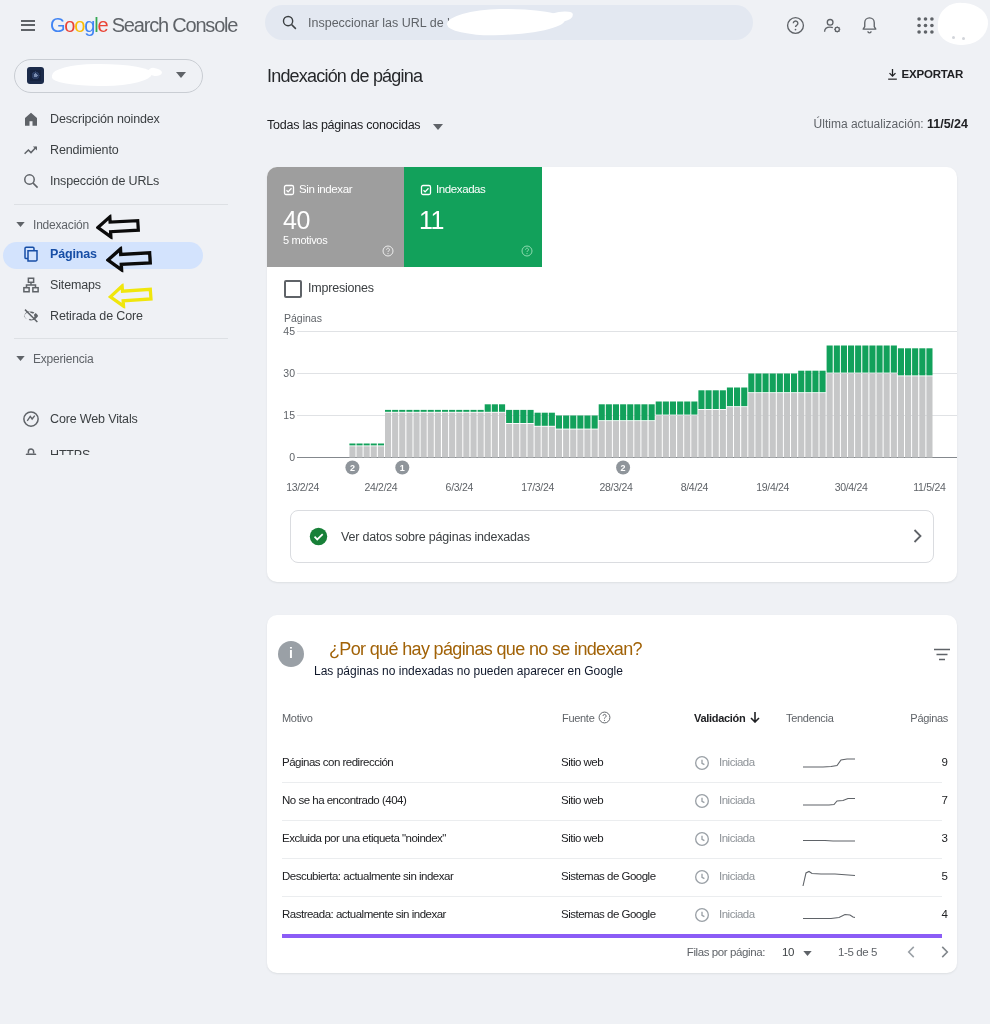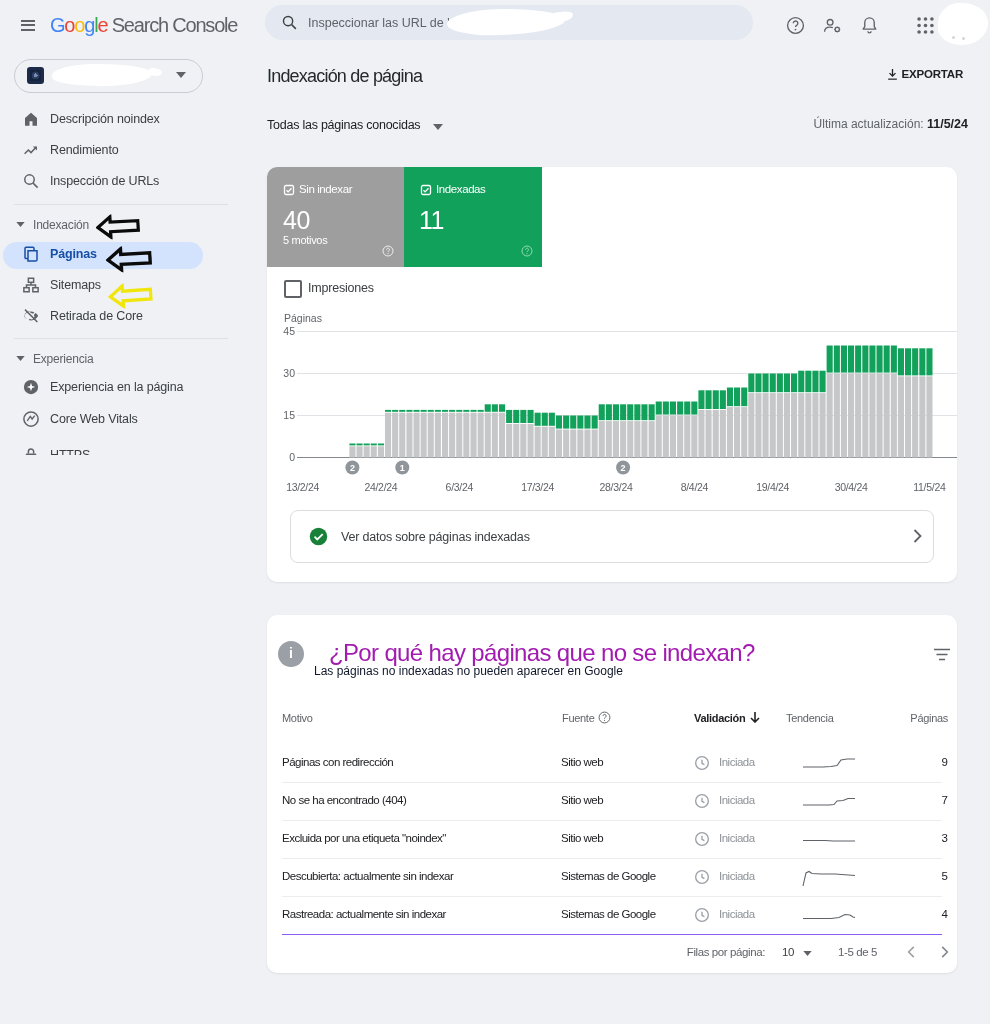--- a/index.html
+++ b/index.html
@@ -133,27 +133,20 @@
         <path d="M12 6c-5 0-8.5 4-9.5 6 .6 1.2 2 3 4.1 4.3l-2-2A3.9 3.9 0 0 1 12 8.1c1 0 2 .4 2.7 1l1.8-1.8C15.2 6.4 13.7 6 12 6zm9.5 6c-.5-1-1.6-2.6-3.3-3.9l-2.3 2.3a3.9 3.9 0 0 1-5.4 5.4l-1.6 1.6c1 .4 2 .6 3.1.6 5 0 8.5-4 9.5-6z" fill="#5f6368"></path>
         <path d="M4 3.5L20.5 20" stroke="#5f6368" stroke-width="2"></path>
       </svg>
       <div class="txt">Retirada de Core</div>
     </div>
 <div class="abs" style="left:14px;top:338px;width:214px;height:1px;background:#dde0e4"></div>
 <svg class="abs" style="left:16px;top:356px" width="9" height="5" viewBox="0 0 10 6">
       <path d="M0 0l5 6 5-6z" fill="#5f6368"></path>
     </svg>
 <div class="abs" style="left:33px;top:352px;font-size:12px;letter-spacing:-0.2px;color:#5f6368">Experiencia</div>
-<div class="sideitem" style="top:376px">
-      <svg width="18" height="18" viewBox="0 0 24 24">
-        <circle cx="12" cy="12" r="9.5" fill="#5f6368"></circle>
-        <path d="M12 6.2l1.4 4.4 4.4 1.4-4.4 1.4-1.4 4.4-1.4-4.4-4.4-1.4 4.4-1.4z" fill="#fff"></path>
-      </svg>
-      <div class="txt">Experiencia en la página</div>
-    </div>
 <div class="sideitem" style="top:408px">
       <svg width="18" height="18" viewBox="0 0 24 24">
         <circle cx="12" cy="12" r="9.5" fill="none" stroke="#5f6368" stroke-width="2"></circle>
         <path d="M7 14.5l4-6 2.5 3.5 3.5-4.5" fill="none" stroke="#5f6368" stroke-width="1.8"></path>
       </svg>
       <div class="txt">Core Web Vitals</div>
     </div>
 <div class="sideitem" style="top:444px">
       <svg width="18" height="18" viewBox="0 0 24 24">
         <rect x="5" y="10" width="14" height="10" rx="1.5" fill="#5f6368"></rect>
@@ -405,21 +398,21 @@
       <path d="M7 12.3l3.4 3.4L17.3 9" fill="none" stroke="#fff" stroke-width="2.2"></path>
     </svg>
 <div class="abs" style="left:341px;top:530px;font-size:12.5px;letter-spacing:-0.2px;color:#3c4043">Ver datos sobre páginas indexadas</div>
 <svg class="abs" style="left:913px;top:529px" width="9" height="14" viewBox="0 0 9 14">
       <path d="M1.5 1l6 6-6 6" fill="none" stroke="#5f6368" stroke-width="1.8"></path>
     </svg>
 
 <div class="card" style="left:267px;top:615px;width:690px;height:358px"></div>
 <div class="abs" style="left:278px;top:641px;width:26px;height:26px;background:#9aa0a6;border-radius:50%"></div>
 <div class="abs" style="left:289px;top:645px;font-size:14px;font-weight:bold;color:#fff">i</div>
-<div class="abs" style="left:329px;top:639px;font-size:24px;letter-spacing:-0.65px;color:#a21caf">¿Por qué hay páginas que no se indexan?</div>
+<div class="abs" style="left:329px;top:639px;font-size:18px;letter-spacing:-0.65px;color:#a16207">¿Por qué hay páginas que no se indexan?</div>
 <div class="abs" style="left:314px;top:664px;font-size:12px;color:#0f172a">Las páginas no indexadas no pueden aparecer en Google</div>
 <svg class="abs" style="left:934px;top:648px" width="16" height="13" viewBox="0 0 16 13">
       <g stroke="#5f6368" stroke-width="1.6">
         <path d="M0 1.5h16M2.5 6.5h11M5 11.5h6"></path>
       </g>
     </svg>
 
 <div class="abs" style="left:282px;top:712px;font-size:11px;letter-spacing:-0.3px;color:#5f6368">Motivo</div>
 <div class="abs" style="left:562px;top:712px;font-size:11px;letter-spacing:-0.3px;color:#5f6368">Fuente</div>
 <svg class="abs" style="left:598px;top:711px" width="13" height="13" viewBox="0 0 24 24">
@@ -479,21 +472,21 @@
       <svg width="16" height="16" viewBox="0 0 24 24" style="position:absolute;left:412px;top:11px">
         <circle cx="12" cy="12" r="9.5" fill="none" stroke="#9aa0a6" stroke-width="2"></circle>
         <path d="M12 7v5.4l3.6 2.1" fill="none" stroke="#9aa0a6" stroke-width="2"></path>
       </svg>
       <div style="position:absolute;left:437px;top:12px;color:#8e9398">Iniciada</div>
       <svg width="56" height="22" style="position:absolute;left:519px;top:8px">
         <polyline points="2,20 5,7 8,5.5 11,7.5 20,8 34,8 54,9.5" fill="none" stroke="#5f6368" stroke-width="1.1"></polyline>
       </svg>
       <div style="position:absolute;left:600px;top:12px;width:66px;text-align:right;color:#202124;letter-spacing:0">5</div>
     </div>
-<div style="position:absolute;left:282px;top:896px;width:660px;height:38px;border-bottom:1px solid #8b5cf6;font-size:11.5px;letter-spacing:-0.5px">
+<div style="position:absolute;left:282px;top:896px;width:660px;height:38px;border-bottom:4px solid #8b5cf6;font-size:11.5px;letter-spacing:-0.5px">
       <div style="position:absolute;left:0;top:12px;color:#202124">Rastreada: actualmente sin indexar</div>
       <div style="position:absolute;left:279px;top:12px;color:#202124">Sistemas de Google</div>
       <svg width="16" height="16" viewBox="0 0 24 24" style="position:absolute;left:412px;top:11px">
         <circle cx="12" cy="12" r="9.5" fill="none" stroke="#9aa0a6" stroke-width="2"></circle>
         <path d="M12 7v5.4l3.6 2.1" fill="none" stroke="#9aa0a6" stroke-width="2"></path>
       </svg>
       <div style="position:absolute;left:437px;top:12px;color:#8e9398">Iniciada</div>
       <svg width="56" height="22" style="position:absolute;left:519px;top:8px">
         <polyline points="2,14.5 30,14.5 38,13.5 44,10.5 49,11 52,13 54,13.5" fill="none" stroke="#5f6368" stroke-width="1.1"></polyline>
       </svg>

